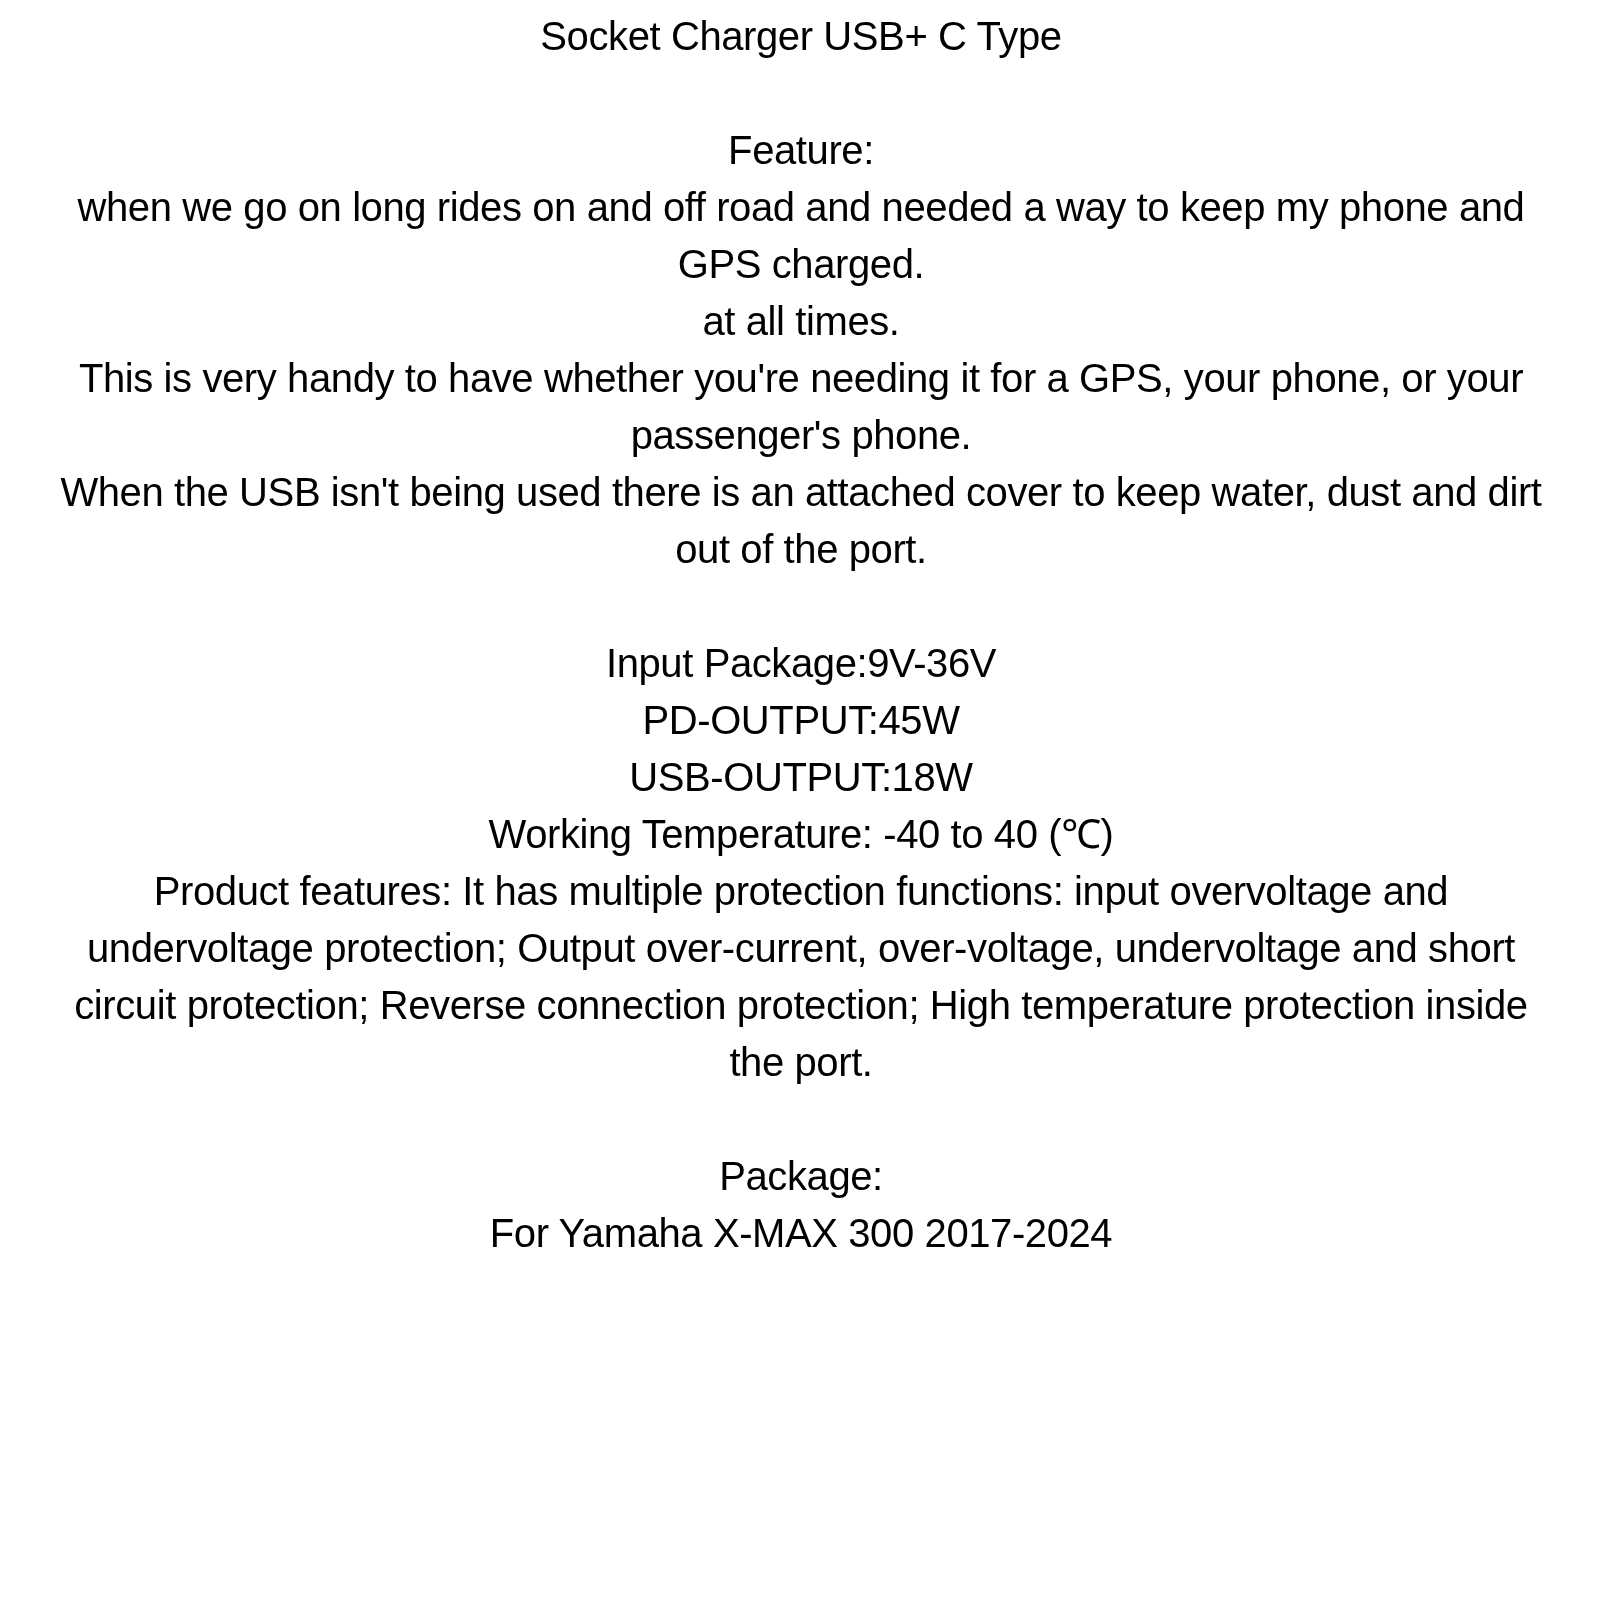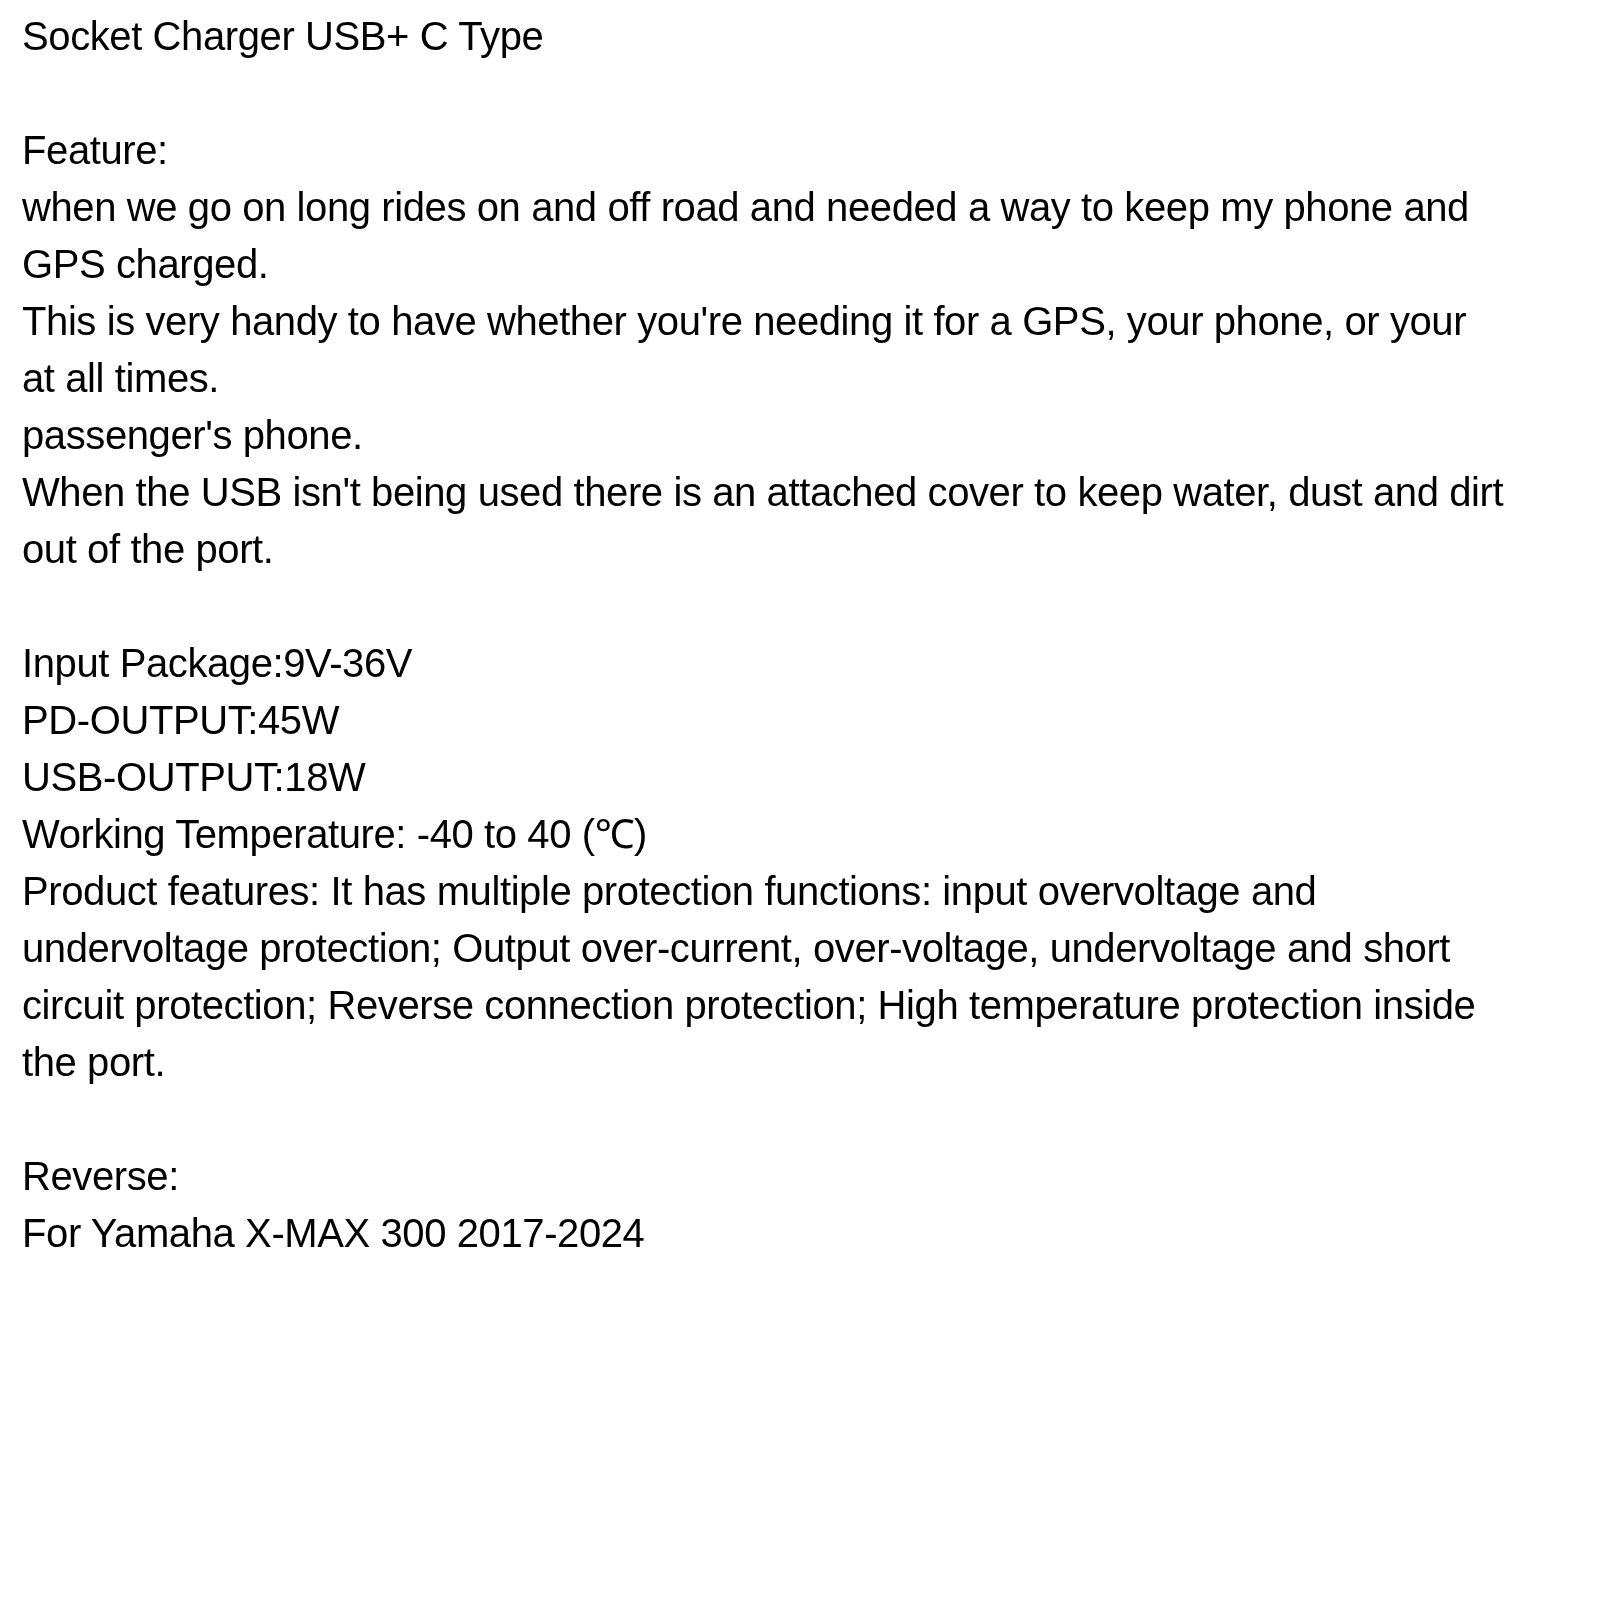--- a/index.html
+++ b/index.html
@@ -9,20 +9,21 @@
   body {
     width: 1600px;
     height: 1600px;
     background: #ffffff;
     color: #000000;
     font-family: "Liberation Sans", sans-serif;
     overflow: hidden;
   }
   .doc {
     padding: 8px 20px 0 22px;
+    text-align: center;
   }
   .line {
     height: 57px;
     line-height: 57px;
     font-size: 40px;
     font-weight: 400;
     letter-spacing: -0.4px;
     white-space: nowrap;
   }
   .line.blank {
@@ -34,22 +35,22 @@
 
 <div class="doc">
 
   <div class="line">Socket Charger USB+ C Type</div>
   <div class="line blank"></div>
 
   <div>
     <div class="line">Feature:</div>
     <div class="line">when we go on long rides on and off road and needed a way to keep my phone and</div>
     <div class="line">GPS charged.</div>
+    <div class="line">at all times.</div>
     <div class="line">This is very handy to have whether you're needing it for a GPS, your phone, or your</div>
-    <div class="line">at all times.</div>
     <div class="line">passenger's phone.</div>
     <div class="line">When the USB isn't being used there is an attached cover to keep water, dust and dirt</div>
     <div class="line">out of the port.</div>
   </div>
 
   <div class="line blank"></div>
 
   <div>
     <div class="line">Input Package:9V-36V</div>
     <div class="line">PD-OUTPUT:45W</div>
@@ -57,20 +58,20 @@
     <div class="line">Working Temperature: -40 to 40 (℃)</div>
     <div class="line">Product features: It has multiple protection functions: input overvoltage and</div>
     <div class="line">undervoltage protection; Output over-current, over-voltage, undervoltage and short</div>
     <div class="line">circuit protection; Reverse connection protection; High temperature protection inside</div>
     <div class="line">the port.</div>
   </div>
 
   <div class="line blank"></div>
 
   <div>
-    <div class="line">Reverse:</div>
+    <div class="line">Package:</div>
     <div class="line">For Yamaha X-MAX 300 2017-2024</div>
   </div>
 
   <div class="line blank"></div>
 
 
 </div>
 
 </body></html>

